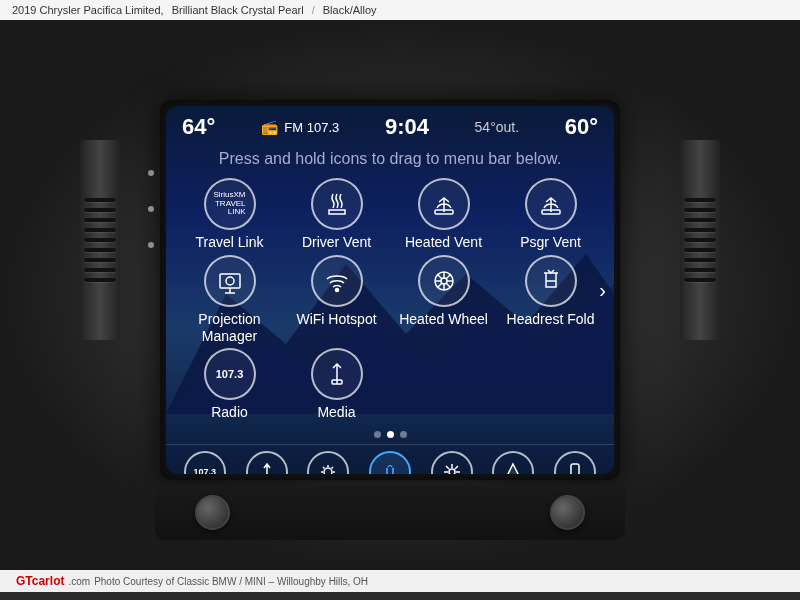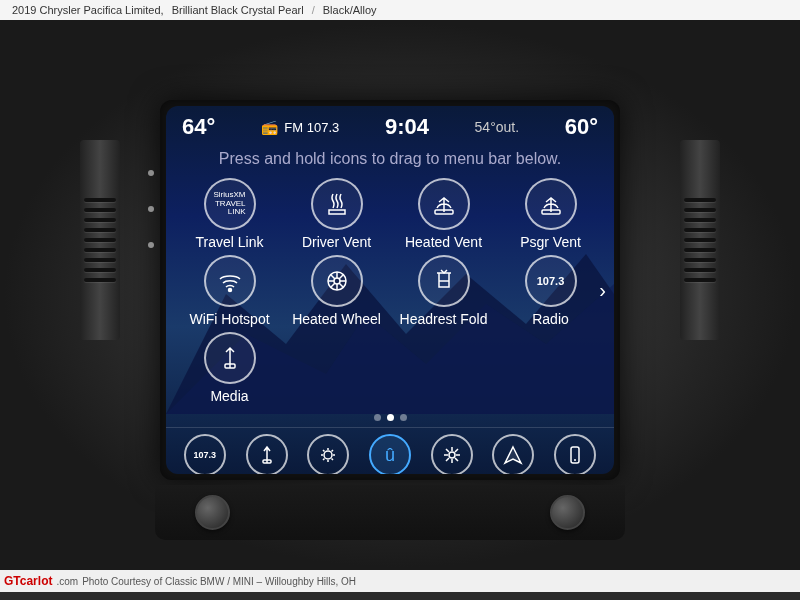--- a/index.html
+++ b/index.html
@@ -282,21 +282,21 @@
     .left-dot {
       width: 6px;
       height: 6px;
       border-radius: 50%;
       background: rgba(255,255,255,0.5);
     }
 
     
     .photo-credits {
       background: #f0f0f0;
-      padding: 4px 4px;
+      padding: 4px 16px;
       font-size: 10px;
       color: #555;
       display: flex;
       align-items: center;
       gap: 4px;
     }
     .gtcarlot {
       color: #c00;
       font-weight: bold;
       font-size: 12px;
@@ -410,20 +410,30 @@
         <div class="icon-item">
           <div class="icon-circle">
             <svg width="30" height="28" viewBox="0 0 30 28" fill="none" stroke="white" stroke-width="1.5">
               <path d="M15,22 L15,8 M10,12 L15,8 L20,12 M8,18 C8,18 10,14 15,14 C20,14 22,18 22,18"></path>
               <rect x="6" y="20" width="18" height="4" rx="1"></rect>
             </svg>
           </div>
           <span class="icon-label">Psgr Vent</span>
         </div>
 
+        <div class="icon-item">
+          <div class="icon-circle">
+            <svg width="30" height="28" viewBox="0 0 30 28" fill="none" stroke="white" stroke-width="1.5">
+              <rect x="5" y="7" width="20" height="14" rx="1"></rect>
+              <path d="M15,21 L15,26 M10,26 L20,26"></path>
+              <circle cx="15" cy="14" r="4"></circle>
+            </svg>
+          </div>
+          <span class="icon-label">Projection<br>Manager</span>
+        </div>
 
         <div class="icon-item">
           <div class="icon-circle">
             <svg width="30" height="28" viewBox="0 0 30 28" fill="none" stroke="white" stroke-width="1.5">
               <path d="M5,12 C9,8 21,8 25,12"></path>
               <path d="M8,16 C11,13 19,13 22,16"></path>
               <path d="M11,20 C13,18 17,18 19,20"></path>
               <circle cx="15" cy="23" r="1.5" fill="white"></circle>
             </svg>
           </div>

